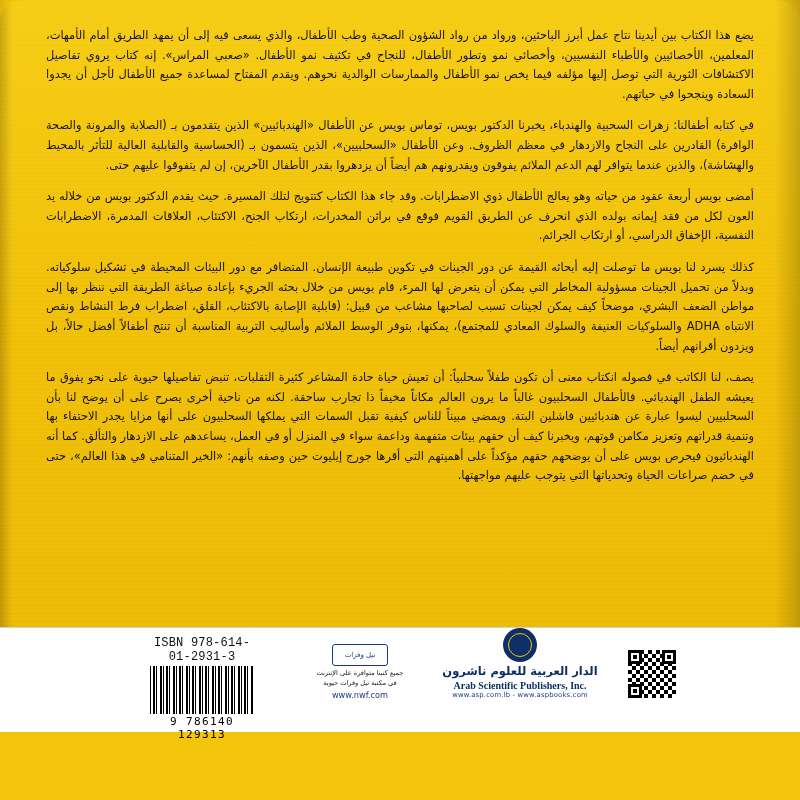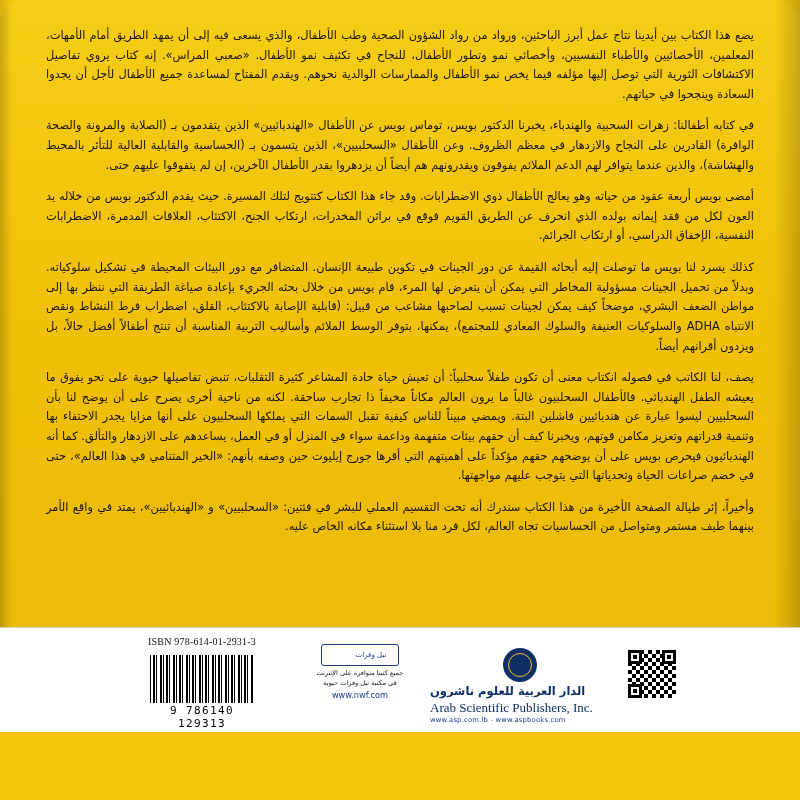--- a/index.html
+++ b/index.html
@@ -91,25 +91,25 @@
 
   
   .barcode-block {
     position: absolute;
     left: 148px;
     top: 8px;
     width: 108px;
     text-align: center;
   }
   .isbn-top {
-    font-family: Liberation Serif, serif;
-    font-size: 10px;
+    font-family: Liberation Mono, monospace;
+    font-size: 12px;
     color: #111;
     letter-spacing: 0.2px;
-    margin-bottom: 8px;
+    margin-bottom: 2px;
     direction: ltr;
   }
   .barcode-bars {
     height: 48px;
     width: 104px;
     margin: 0 auto;
     background-image:
       repeating-linear-gradient(90deg,
         #000 0px, #000 1px, #fff 1px, #fff 3px,
         #000 3px, #000 5px, #fff 5px, #fff 6px,
@@ -140,43 +140,42 @@
     margin: 0 auto 3px auto;
     border: 1px solid #1a3a86;
     border-radius: 3px;
     background: #ffffff;
     display: flex;
     align-items: center;
     justify-content: center;
     font-size: 7px;
     color: #1a3a86;
     font-family: "DejaVu Sans", sans-serif;
-    padding-left: 22px;
   }
   .nwf-line {
     font-size: 6.6px;
     color: #1a1a1a;
     line-height: 1.45;
     direction: rtl;
   }
   .nwf-url {
     font-size: 8.2px;
     color: #1a3a86;
     font-family: "DejaVu Sans", sans-serif;
     margin-top: 2px;
     direction: ltr;
   }
 
   
   .pub-block {
     position: absolute;
     left: 430px;
-    top: 20px;
+    top: 0;
     width: 180px;
-    text-align: left;
+    text-align: center;
     direction: rtl;
   }
   .pub-logo {
     width: 34px;
     height: 34px;
     margin: 0 auto 2px auto;
     border-radius: 50%;
     background: #0e2f66;
     position: relative;
   }
@@ -188,22 +187,22 @@
     border: 1.6px solid #f2c40c;
   }
   .pub-ar {
     font-size: 11.5px;
     font-weight: bold;
     color: #0e2f66;
     letter-spacing: 0.2px;
     line-height: 1.3;
   }
   .pub-en {
-    font-size: 13px;
-    font-weight: normal;
+    font-size: 10px;
+    font-weight: bold;
     color: #0e2f66;
     font-family: "Liberation Serif", serif;
     direction: ltr;
     margin-top: 1px;
   }
   .pub-sites {
     font-size: 6.8px;
     color: #1a3a86;
     direction: ltr;
     margin-top: 0;
@@ -250,21 +249,20 @@
   <div class="texture"></div>
   <div class="spine-shadow"></div>
   <div class="left-edge"></div>
 
   <div class="text-body">
     <p class="para">يضع هذا الكتاب بين أيدينا نتاج عمل أبرز الباحثين، ورواد من رواد الشؤون الصحية وطب الأطفال، والذي يسعى فيه إلى أن يمهد الطريق أمام الأمهات، المعلمين، الأخصائيين والأطباء النفسيين، وأخصائي نمو وتطور الأطفال، للنجاح في تكثيف نمو الأطفال. «صعبي المراس». إنه كتاب يروي تفاصيل الاكتشافات الثورية التي توصل إليها مؤلفه فيما يخص نمو الأطفال والممارسات الوالدية نحوهم. ويقدم المفتاح لمساعدة جميع الأطفال لأجل أن يجدوا السعادة وينجحوا في حياتهم.</p>
     <p class="para">في كتابه أطفالنا: زهرات السحبية والهندباء، يخبرنا الدكتور بويس، توماس بويس عن الأطفال «الهندبائيين» الذين يتقدمون بـ (الصلابة والمرونة والصحة الوافرة) القادرين على النجاح والازدهار في معظم الظروف. وعن الأطفال «السحلبيين»، الذين يتسمون بـ (الحساسية والقابلية العالية للتأثر بالمحيط والهشاشة)، والذين عندما يتوافر لهم الدعم الملائم يفوقون ويقدرونهم هم أيضاً أن يزدهروا بقدر الأطفال الآخرين، إن لم يتفوقوا عليهم حتى.</p>
     <p class="para">أمضى بويس أربعة عقود من حياته وهو يعالج الأطفال ذوي الاضطرابات. وقد جاء هذا الكتاب كتتويج لتلك المسيرة. حيث يقدم الدكتور بويس من خلاله يد العون لكل من فقد إيمانه بولده الذي انحرف عن الطريق القويم فوقع في براثن المخدرات، ارتكاب الجنح، الاكتئاب، العلاقات المدمرة، الاضطرابات النفسية، الإخفاق الدراسي، أو ارتكاب الجرائم.</p>
     <p class="para">كذلك يسرد لنا بويس ما توصلت إليه أبحاثه القيمة عن دور الجينات في تكوين طبيعة الإنسان. المتضافر مع دور البيئات المحيطة في تشكيل سلوكياته. وبدلاً من تحميل الجينات مسؤولية المخاطر التي يمكن أن يتعرض لها المرء، قام بويس من خلال بحثه الجريء بإعادة صياغة الطريقة التي ننظر بها إلى مواطن الضعف البشري، موضحاً كيف يمكن لجينات تسبب لصاحبها مشاعب من قبيل: (قابلية الإصابة بالاكتئاب، القلق، اضطراب فرط النشاط ونقص الانتباه ADHA والسلوكيات العنيفة والسلوك المعادي للمجتمع)، يمكنها، بتوفر الوسط الملائم وأساليب التربية المناسبة أن تنتج أطفالاً أفضل حالاً، بل ويزدون أقرانهم أيضاً.</p>
     <p class="para">يصف، لنا الكاتب في فصوله انكتاب معنى أن تكون طفلاً سحلبياً: أن تعيش حياة حادة المشاعر كثيرة التقلبات، تنبض تفاصيلها حيوية على نحو يفوق ما يعيشه الطفل الهندبائي. فالأطفال السحلبيون غالباً ما يرون العالم مكاناً مخيفاً ذا تجارب ساحقة. لكنه من ناحية أخرى يصرح على أن يوضح لنا بأن السحلبيين ليسوا عبارة عن هندبائيين فاشلين البتة. ويمضي مبيناً للناس كيفية تقبل السمات التي يملكها السحلبيون على أنها مزايا يجدر الاحتفاء بها وتنمية قدراتهم وتعزيز مكامن قوتهم، ويخبرنا كيف أن حقهم بيئات متفهمة وداعمة سواء في المنزل أو في العمل، يساعدهم على الازدهار والتألق. كما أنه الهندبائيون فيحرص بويس على أن يوضحهم حقهم مؤكداً على أهميتهم التي أقرها جورج إيليوت حين وصفه بأنهم: «الخير المتنامي في هذا العالم»، حتى في خضم صراعات الحياة وتحدياتها التي يتوجب عليهم مواجهتها.</p>
-    <p class="para last">وأخيراً، إثر طيالة الصفحة الأخيرة من هذا الكتاب سندرك أنه تحت التقسيم العملي للبشر في فئتين: «السحلبيين» و «الهندبائيين»، يمتد في واقع الأمر بينهما طيف مستمر ومتواصل من الحساسيات تجاه العالم، لكل فرد منا بلا استثناء مكانه الخاص عليه.</p>
   </div>
 
   <div class="bottom-bar">
     <div class="bottom-inner">
 
       <div class="barcode-block">
         <div class="isbn-top">ISBN 978-614-01-2931-3</div>
         <div class="barcode-bars"></div>
         <div class="isbn-num">9 786140 129313</div>
       </div>

